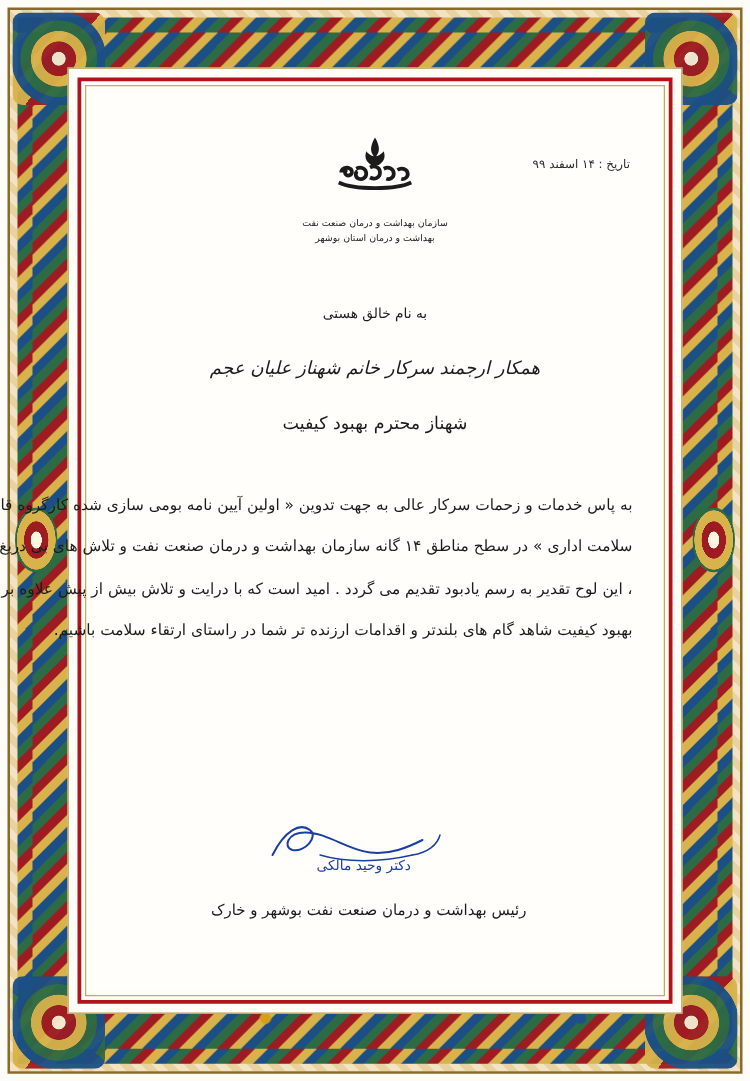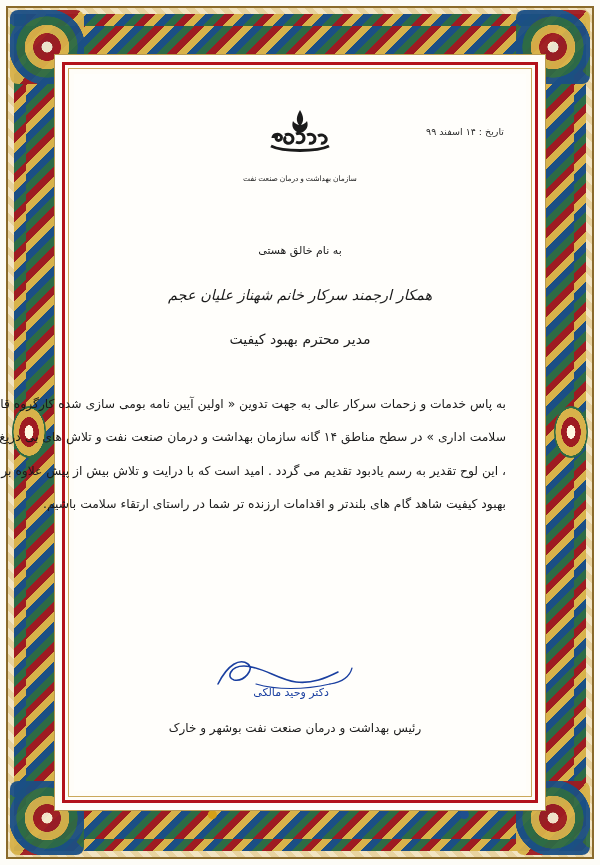--- a/index.html
+++ b/index.html
@@ -133,21 +133,20 @@
     letter-spacing: 0;
     white-space: nowrap;
   }
 
   .logo-block {
     position: absolute;
     top: 34px;
     left: 0;
     right: 0;
     text-align: center;
-    font-family: Liberation Serif, serif;
   }
   .logo-mark {
     width: 74px;
     height: 62px;
     margin: 0 auto;
     display: block;
   }
   .logo-text {
     margin-top: 3px;
     font-size: 7.5px;
@@ -248,27 +247,28 @@
         <path d="M37 2 C33 9 33 13 36 17 C32 16 30 13 30 13 C28 19 31 22 34 24 L40 24 C43 22 46 19 44 13 C44 13 42 16 38 17 C41 13 41 9 37 2 Z" fill="#1b1b1b"></path>
         <path d="M10 30 C10 27 14 25 17 27 C19 28 19 31 17 32 C15 33 13 32 13 30 C13 29 14 28 15 28" fill="none" stroke="#1b1b1b" stroke-width="3"></path>
         <path d="M22 27 C26 25 30 27 30 31 C30 34 27 36 24 35 C21 34 21 30 23 29" fill="none" stroke="#1b1b1b" stroke-width="3"></path>
         <path d="M33 26 C37 24 41 26 41 30 C41 34 37 36 33 34" fill="none" stroke="#1b1b1b" stroke-width="3"></path>
         <path d="M44 27 C48 25 52 27 52 31 C52 34 49 36 46 35" fill="none" stroke="#1b1b1b" stroke-width="3"></path>
         <path d="M55 28 C58 26 62 27 63 30 C64 33 61 36 58 35" fill="none" stroke="#1b1b1b" stroke-width="3"></path>
         <path d="M8 38 C20 44 54 44 66 38" fill="none" stroke="#1b1b1b" stroke-width="3"></path>
       </svg>
       <div class="logo-text">
         <div>سازمان بهداشت و درمان صنعت نفت</div>
+        <div>بهداشت و درمان استان بوشهر</div>
       </div>
     </div>
 
     <div class="body-text">
       <div class="line-invocation">به نام خالق هستی</div>
       <div class="line-salutation">همکار ارجمند سرکار خانم شهناز علیان عجم</div>
-      <div class="line-role">مدیر محترم بهبود کیفیت</div>
+      <div class="line-role">شهناز محترم بهبود کیفیت</div>
 
       <div class="paragraph">
         <p>به پاس خدمات و زحمات سرکار عالی به جهت تدوین « اولین آیین نامه بومی سازی شده کارگروه قانون ارتقاء</p>
         <p>سلامت اداری » در سطح مناطق ۱۴ گانه سازمان بهداشت و درمان صنعت نفت و تلاش های بی دریغ شما همکار گرامی</p>
         <p>، این لوح تقدیر به رسم یادبود تقدیم می گردد . امید است که با درایت و تلاش بیش از پیش علاوه بر موفقیت در عرصه</p>
         <p class="p-last">بهبود کیفیت شاهد گام های بلندتر و اقدامات ارزنده تر شما در راستای ارتقاء سلامت باشیم.</p>
       </div>
     </div>
 
     <div class="signature-area">

